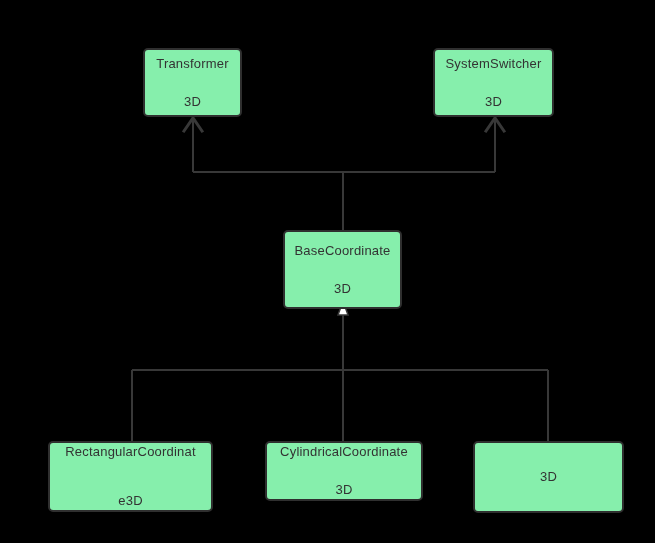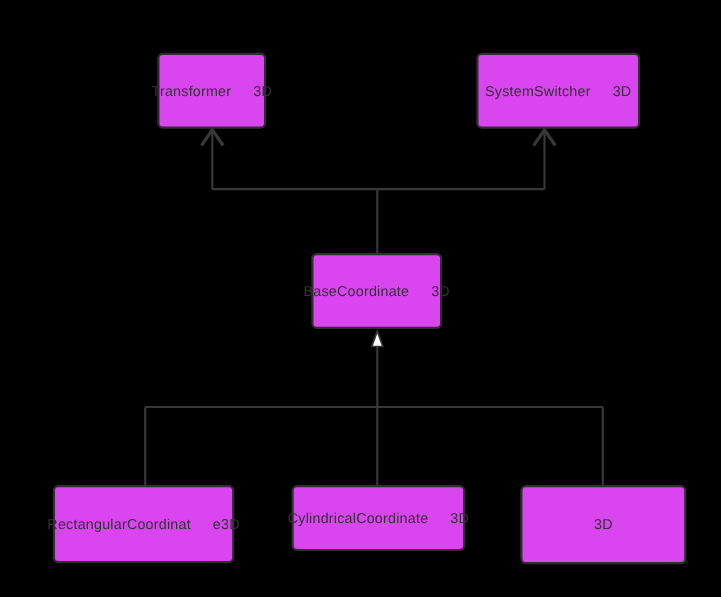--- a/index.html
+++ b/index.html
@@ -16,39 +16,40 @@
     font-family: "Liberation Sans", sans-serif;
   }
   .edges {
     position: absolute;
     left: 0;
     top: 0;
   }
   .node {
     position: absolute;
     box-sizing: border-box;
-    background: #d946ef;
+    background: #86efac;
     border: 2px solid #2f2f2f;
     border-radius: 5px;
     display: flex;
+    flex-direction: column;
     align-items: center;
     justify-content: center;
     text-align: center;
     font-size: 13px;
     line-height: 18px;
     color: #333333;
     letter-spacing: 0.2px;
     cursor: pointer;
     gap: 20px;
   }
   .node span { display: block; white-space: nowrap; }
   #n-transformer    { left: 143px; top: 48px;  width: 99px;  height: 69px; }
-  #n-systemswitcher { left: 433px; top: 48px;  width: 149px; height: 69px; }
-  #n-basecoordinate { left: 283px; top: 230px; width: 119px; height: 69px; }
-  #n-rectangular    { left: 48px;  top: 441px; width: 165px; height: 71px; }
+  #n-systemswitcher { left: 433px; top: 48px;  width: 121px; height: 69px; }
+  #n-basecoordinate { left: 283px; top: 230px; width: 119px; height: 79px; }
+  #n-rectangular    { left: 48px;  top: 441px; width: 165px; height: 71px; justify-content: space-between; }
   #n-cylindrical    { left: 265px; top: 441px; width: 158px; height: 60px; }
   #n-spherical      { left: 473px; top: 441px; width: 151px; height: 72px; }
 </style>
 </head>
 <body>
 
 <div class="canvas">
 
   <svg class="edges" width="655" height="543" viewBox="0 0 655 543">
     <g stroke="#383838" stroke-width="2" fill="none">

